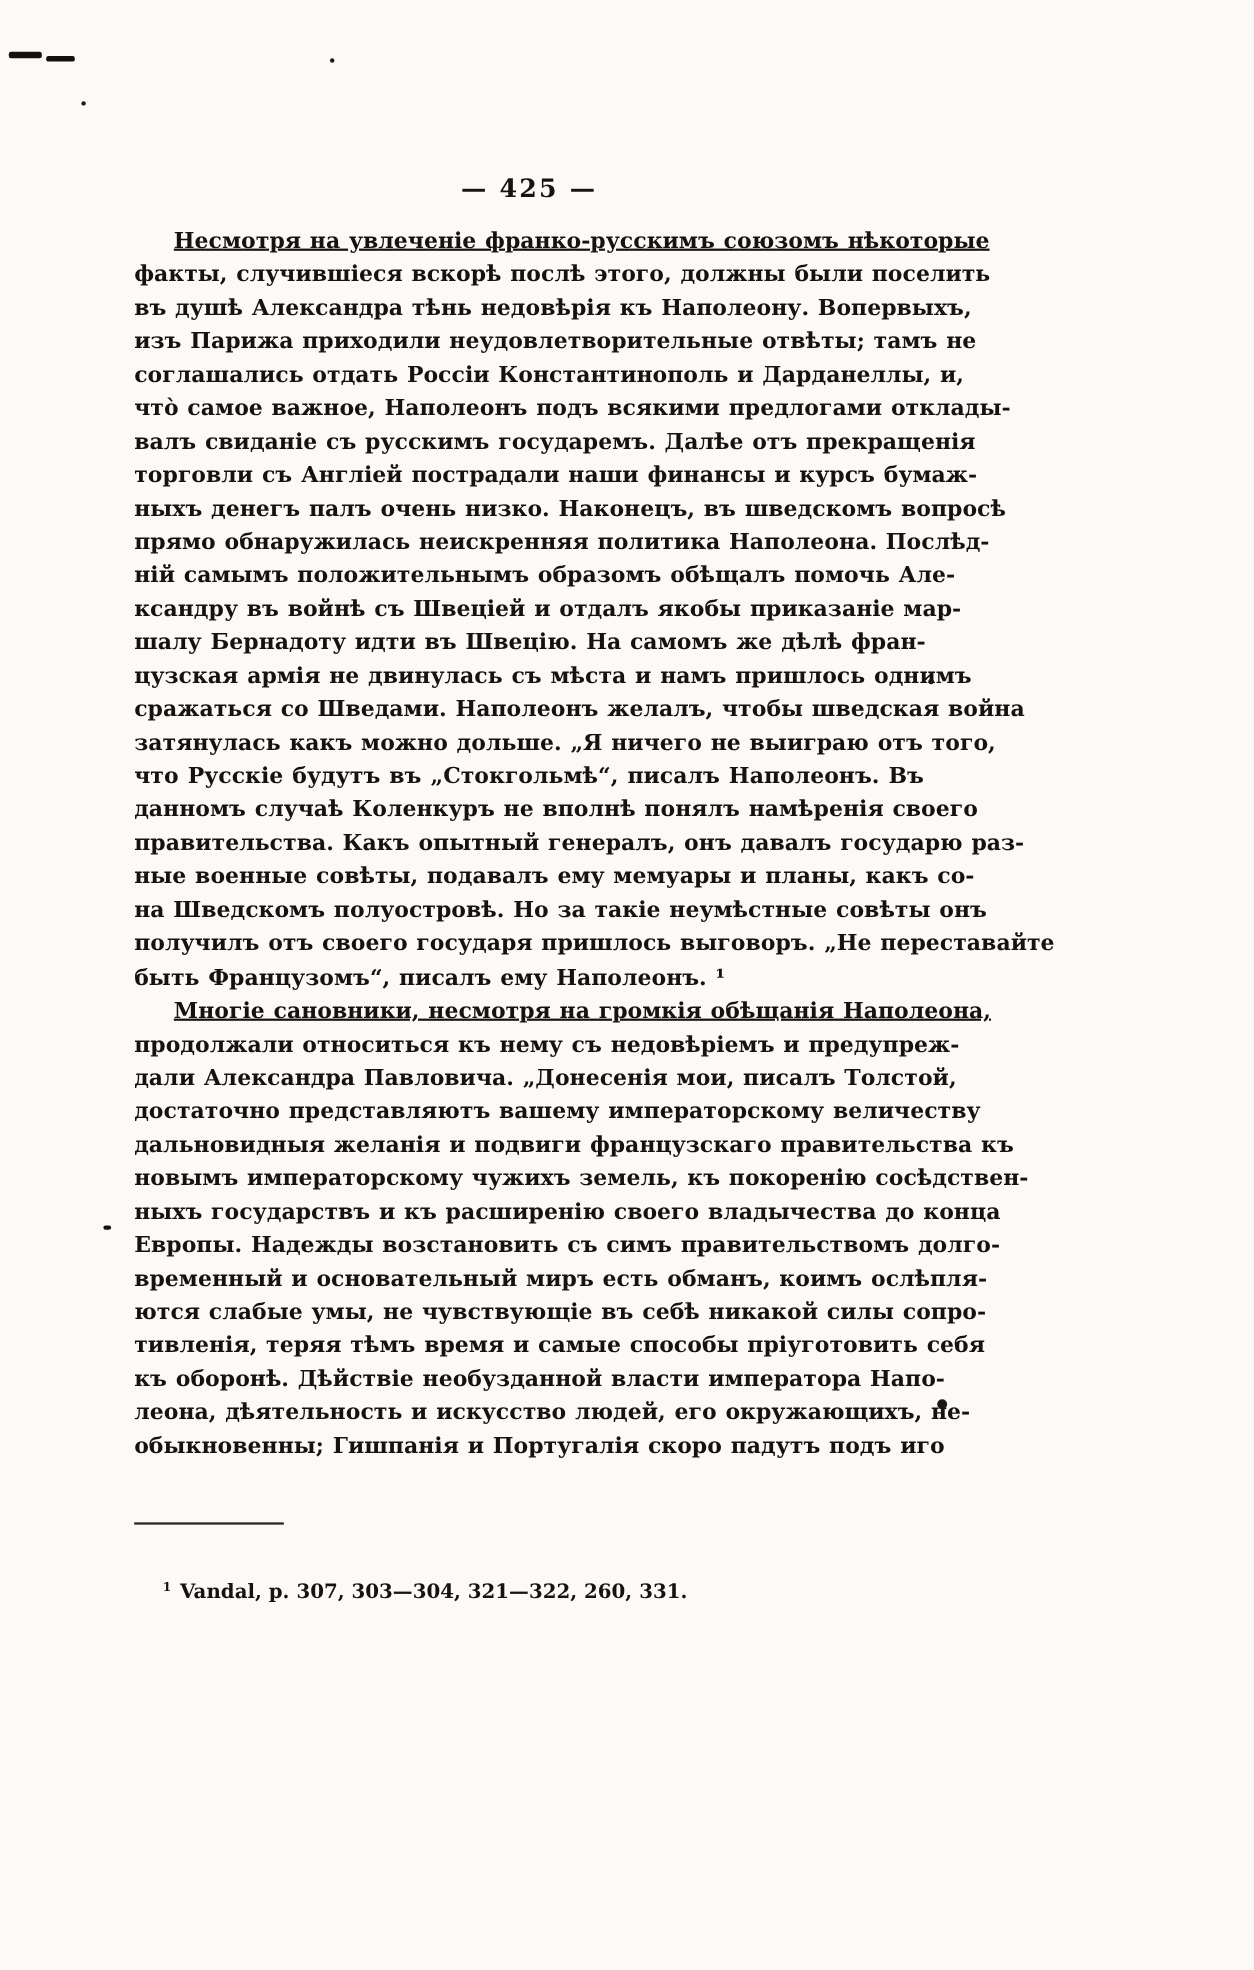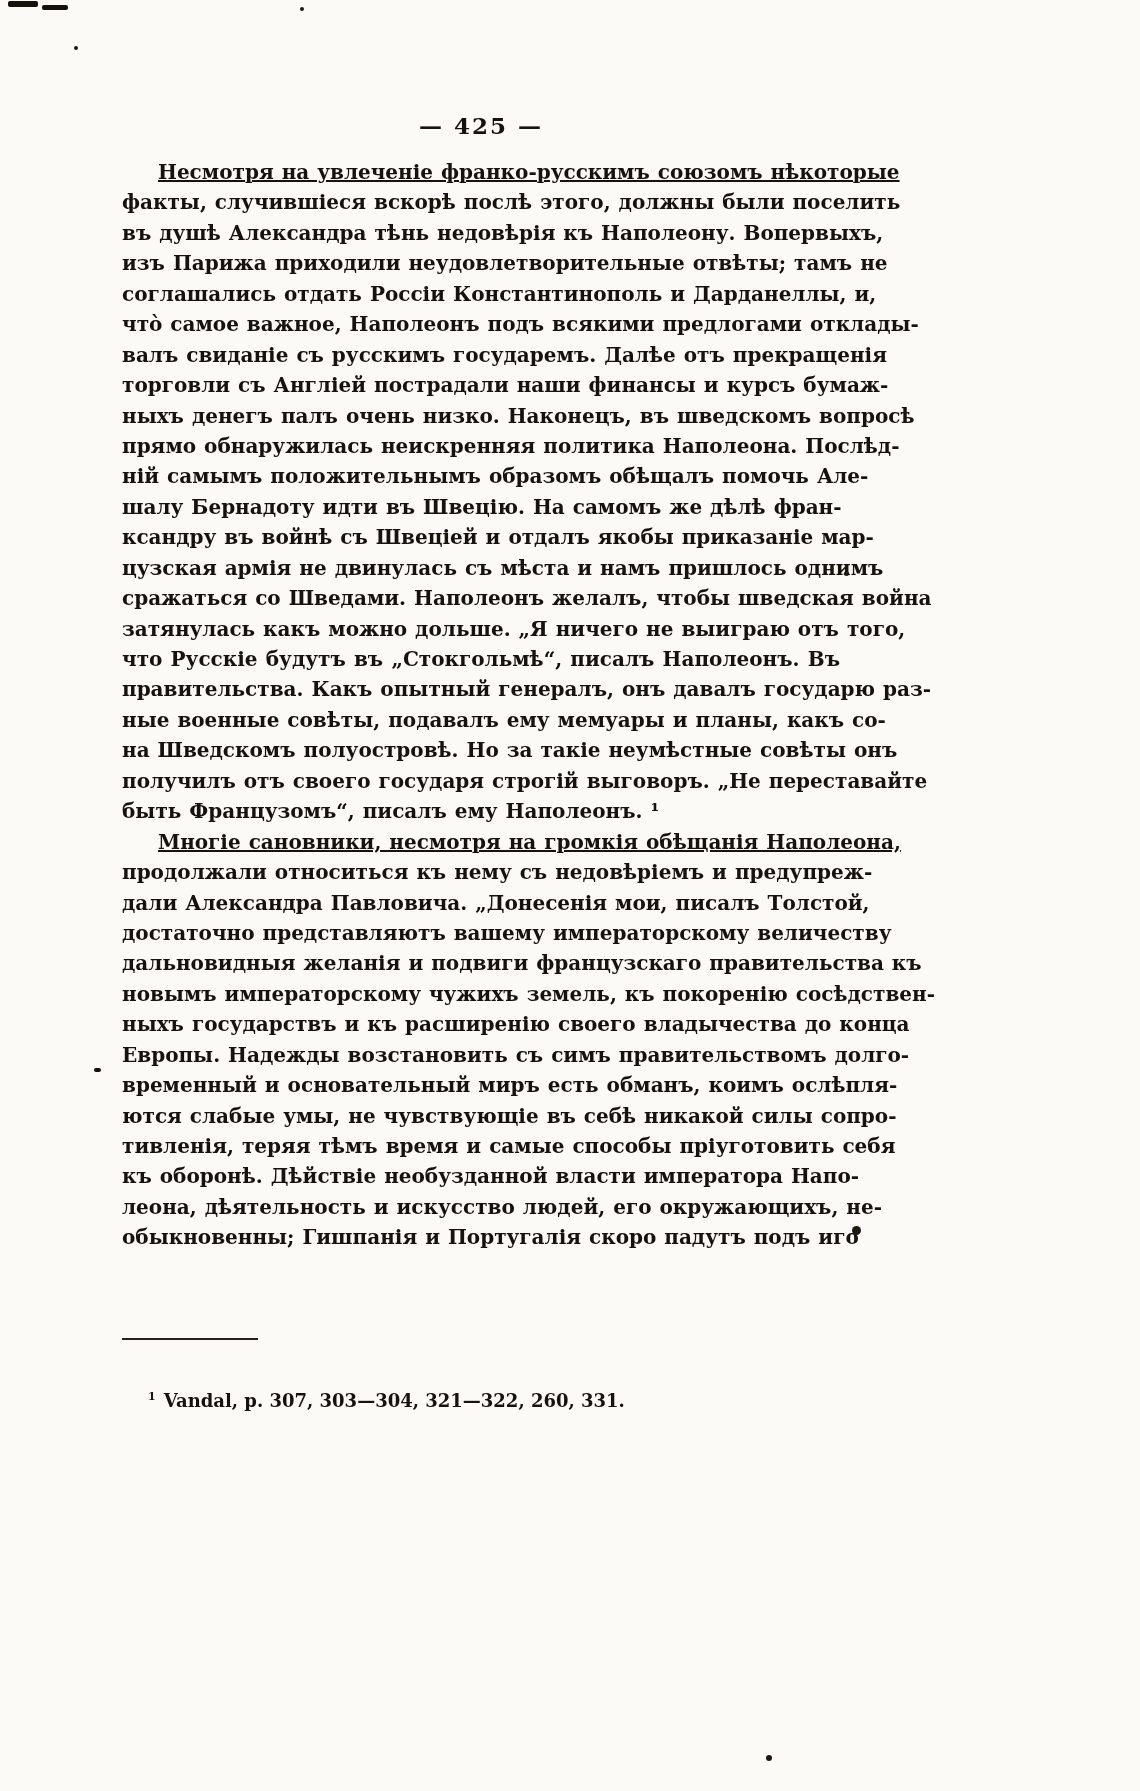--- a/index.html
+++ b/index.html
@@ -8,20 +8,21 @@
     height: 1791px;
     background: #fbfaf7;
     position: relative;
     overflow: hidden;
     font-family: "DejaVu Serif", serif;
     color: #16130f;
   }
   .page {
     position: absolute;
     inset: 0;
+    margin-top: 46px;
   }
   .page-number {
     position: absolute;
     top: 112px;
     left: 122px;
     width: 718px;
     text-align: center;
     font-size: 23px;
     font-weight: bold;
     letter-spacing: 2px;
@@ -96,30 +97,31 @@
         <div class="line">факты, случившіеся вскорѣ послѣ этого, должны были поселить</div>
         <div class="line">въ душѣ Александра тѣнь недовѣрія къ Наполеону. Вопервыхъ,</div>
         <div class="line">изъ Парижа приходили неудовлетворительные отвѣты; тамъ не</div>
         <div class="line">соглашались отдать Россіи Константинополь и Дарданеллы, и,</div>
         <div class="line">что̀ самое важное, Наполеонъ подъ всякими предлогами отклады-</div>
         <div class="line">валъ свиданіе съ русскимъ государемъ. Далѣе отъ прекращенія</div>
         <div class="line">торговли съ Англіей пострадали наши финансы и курсъ бумаж-</div>
         <div class="line">ныхъ денегъ палъ очень низко. Наконецъ, въ шведскомъ вопросѣ</div>
         <div class="line">прямо обнаружилась неискренняя политика Наполеона. Послѣд-</div>
         <div class="line">ній самымъ положительнымъ образомъ обѣщалъ помочь Але-</div>
+        <div class="line">ксандру въ войнѣ съ Швеціей и отдалъ якобы приказаніе мар-</div>
         <div class="line">шалу Бернадоту идти въ Швецію. На самомъ же дѣлѣ фран-</div>
-        <div class="line">ксандру въ войнѣ съ Швеціей и отдалъ якобы приказаніе мар-</div>
         <div class="line">цузская армія не двинулась съ мѣста и намъ пришлось однимъ</div>
         <div class="line">сражаться со Шведами. Наполеонъ желалъ, чтобы шведская война</div>
         <div class="line">затянулась какъ можно дольше. „Я ничего не выиграю отъ того,</div>
         <div class="line">что Русскіе будутъ въ „Стокгольмѣ“, писалъ Наполеонъ. Въ</div>
+        <div class="line">данномъ случаѣ Коленкуръ не вполнѣ понялъ намѣренія своего</div>
         <div class="line">правительства. Какъ опытный генералъ, онъ давалъ государю раз-</div>
         <div class="line">ные военные совѣты, подавалъ ему мемуары и планы, какъ со-</div>
         <div class="line">на Шведскомъ полуостровѣ. Но за такіе неумѣстные совѣты онъ</div>
-        <div class="line">получилъ отъ своего государя строгій выговоръ. „Не переставайте</div>
+        <div class="line">получилъ отъ своего государя пришлось выговоръ. „Не переставайте</div>
         <div class="line last-free">быть Французомъ“, писалъ ему Наполеонъ. ¹</div>
       </div>
       <div class="paragraph">
         <div class="line first">Многіе сановники, несмотря на громкія обѣщанія Наполеона,</div>
         <div class="line">продолжали относиться къ нему съ недовѣріемъ и предупреж-</div>
         <div class="line">дали Александра Павловича. „Донесенія мои, писалъ Толстой,</div>
         <div class="line">достаточно представляютъ вашему императорскому величеству</div>
         <div class="line">дальновидныя желанія и подвиги французскаго правительства къ</div>
         <div class="line">новымъ императорскому чужихъ земель, къ покоренію сосѣдствен-</div>
         <div class="line">ныхъ государствъ и къ расширенію своего владычества до конца</div>

